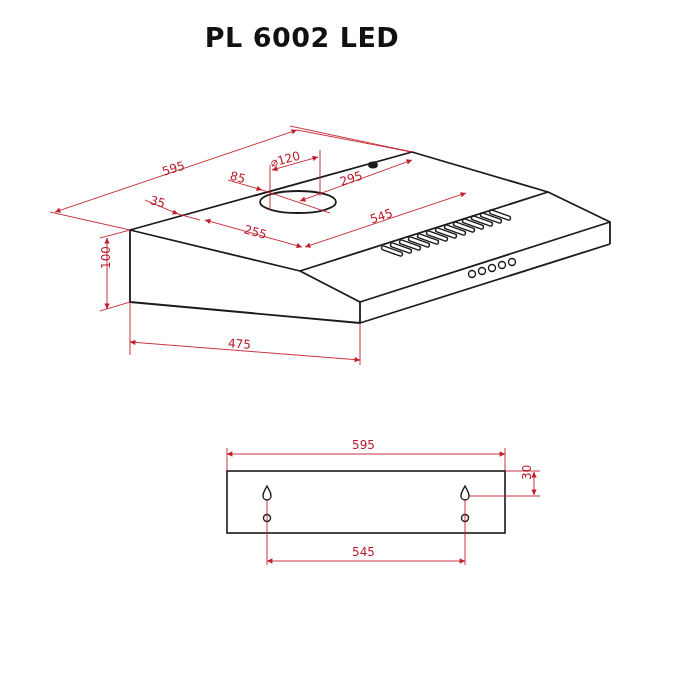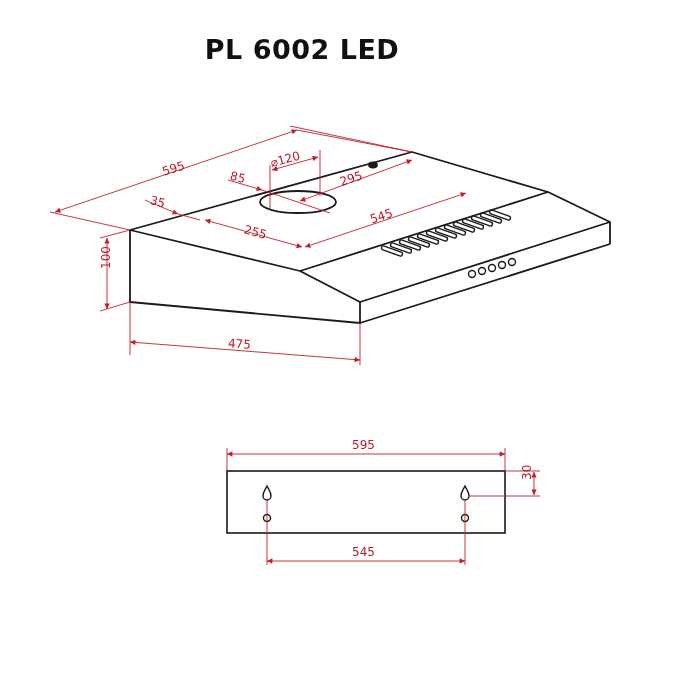--- a/index.html
+++ b/index.html
@@ -1,17 +1,17 @@
 <!DOCTYPE html>
 <html><head>
 <meta charset="utf-8">
 <style>
   html, body { margin:0; padding:0; background:#ffffff; }
   body { width:700px; height:700px; position:relative; overflow:hidden; font-family:"Liberation Sans", sans-serif; }
-  .title { position:absolute; top:34px; left:0; width:552px; text-align:center; font-family:"DejaVu Sans", sans-serif; font-weight:bold; font-size:27px; color:#111; letter-spacing:0.5px; }
+  .title { position:absolute; top:22px; left:0; width:552px; text-align:center; font-family:"DejaVu Sans", sans-serif; font-weight:bold; font-size:27px; color:#111; letter-spacing:0.5px; }
   .title span { position:relative; left:26px; }
   svg { position:absolute; left:0; top:0; }
   .dim { fill:#b8192a; font-family:"DejaVu Sans", sans-serif; font-size:12px; }
 </style>
 </head>
 <body>
 
 <div class="title"><span>PL 6002 LED</span></div>
 
 <svg width="700" height="700" viewBox="0 0 700 700">

